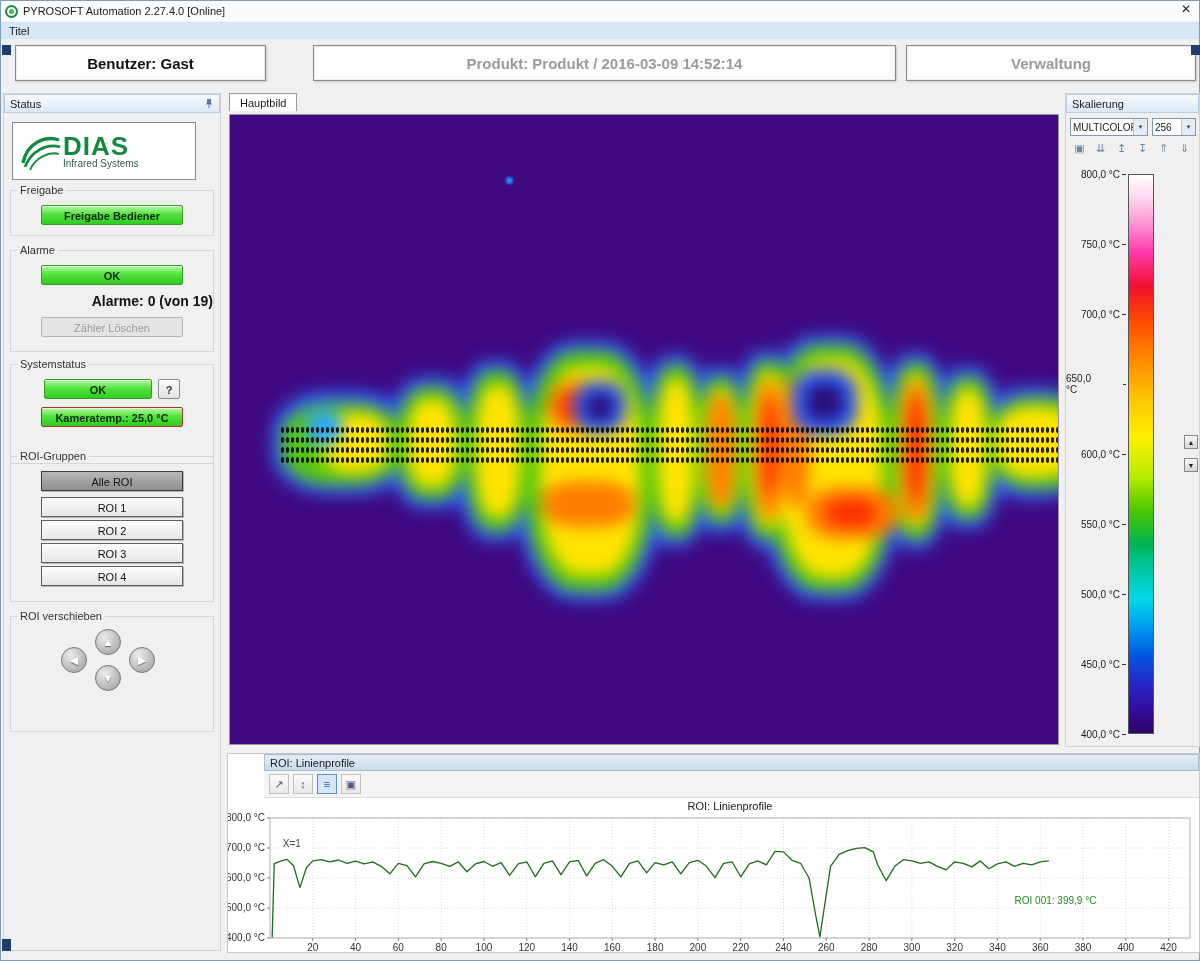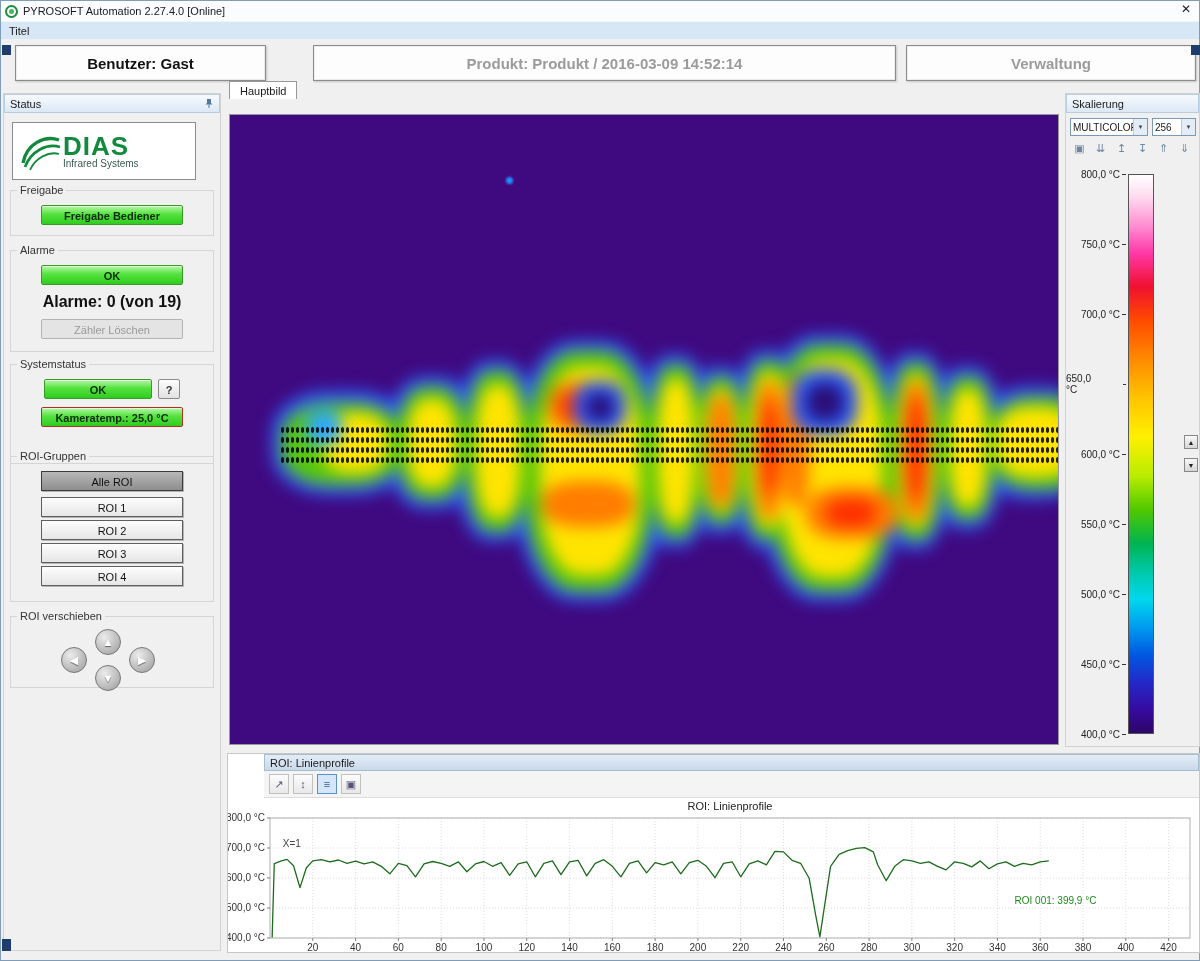--- a/index.html
+++ b/index.html
@@ -35,27 +35,27 @@
   .gbtn{display:block;width:142px;height:20px;margin:0 auto;font-size:11px;font-weight:bold;color:#0c2b0c;
         background:linear-gradient(#b9f7a9,#54e23f 45%,#30cc20);border:1px solid #3a9a28;border-radius:2px;
         box-shadow:inset 0 1px 0 rgba(255,255,255,0.6);box-sizing:border-box;text-align:center;line-height:18px;}
   .gbtn.cam{border:1px solid #b23220;}
   .graybtn{display:block;width:142px;height:20px;margin:0 auto;font-size:11px;color:#9a9a9a;background:#e4e4e4;border:1px solid #b4b4b4;border-radius:2px;text-align:center;line-height:18px;box-sizing:border-box;}
   .roibtn{display:block;width:142px;height:20px;margin:3px auto 0;font-size:11px;color:#111;
         background:linear-gradient(#fdfdfd,#e6e6e6);border:1px solid #5f5f5f;box-shadow:1px 1px 0 rgba(0,0,0,0.25);
         text-align:center;line-height:18px;box-sizing:border-box;}
   .roibtn.all{background:linear-gradient(#b8b8b8,#8e8e8e);border:1px solid #3c3c3c;margin-bottom:6px;text-align:center;}
   .qbtn{width:22px;height:20px;font-size:11px;font-weight:bold;color:#333;background:linear-gradient(#fcfcfc,#e2e2e2);border:1px solid #8a8a8a;border-radius:2px;text-align:center;line-height:18px;box-sizing:border-box;}
-  .cntr{font-size:16px;font-weight:bold;text-align:center;color:#111;}
+  .cntr{font-size:14px;font-weight:bold;text-align:right;color:#111;}
   .navwrap{position:relative;height:70px;margin-top:10px;}
   .navbtn{position:absolute;width:26px;height:26px;border-radius:50%;border:1px solid #777;
         background:radial-gradient(circle at 35% 30%,#ececec,#9a9a9a);color:#fff;font-size:11px;
         display:flex;align-items:center;justify-content:center;text-shadow:0 1px 1px rgba(0,0,0,0.5);box-sizing:border-box;}
   
-  .tabstrip{position:absolute;left:226px;top:80px;width:836px;height:20px;}
+  .tabstrip{position:absolute;left:226px;top:92px;width:836px;height:20px;}
   .tab{display:inline-block;margin-left:2px;padding:3px 10px 2px;background:#fff;border:1px solid #989898;border-bottom:none;font-size:11px;position:relative;z-index:2;}
   .thermal{position:absolute;left:228px;top:113px;width:830px;height:631px;background:#3f0a80;border:1px solid #989898;box-sizing:border-box;overflow:hidden;}
   .crank{position:absolute;inset:0;filter:blur(8px);}
   .crank i{position:absolute;border-radius:40%;}
   .c-blue{background:#2a5dff;} .c-green{background:#58c80a;} .c-yel{background:#ffe400;}
   .c-org{background:#ff7d00;} .c-red{background:#ff2e00;} .c-hole{background:#2a0f78;} .c-cyan{background:#2fa8ff;}
   .dots{position:absolute;left:50px;top:308px;width:782px;height:44px;
         background-image:radial-gradient(rgba(0,0,0,0.85) 1.2px,transparent 1.8px);
         background-size:5px 10px;background-position:0 2px;}
   .cooldot{position:absolute;left:276px;top:62px;width:7px;height:7px;border-radius:50%;background:#1e90ff;filter:blur(1px);}
@@ -150,21 +150,21 @@
 
     <div class="grp" style="top:362px;height:146px;">
       <span class="lbl">ROI-Gruppen</span>
       <button class="roibtn all" style="margin-top:14px;">Alle ROI</button>
       <button class="roibtn">ROI 1</button>
       <button class="roibtn">ROI 2</button>
       <button class="roibtn">ROI 3</button>
       <button class="roibtn">ROI 4</button>
     </div>
 
-    <div class="grp" style="top:522px;height:72px;">
+    <div class="grp" style="top:522px;height:116px;">
       <span class="lbl">ROI verschieben</span>
       <div class="navwrap">
         <button class="navbtn" style="left:84px;top:2px;">
             <span>▲</span>
           </button>
         <button class="navbtn" style="left:50px;top:20px;">
             <span>◀</span>
           </button>
         <button class="navbtn" style="left:118px;top:20px;">
             <span>▶</span>

